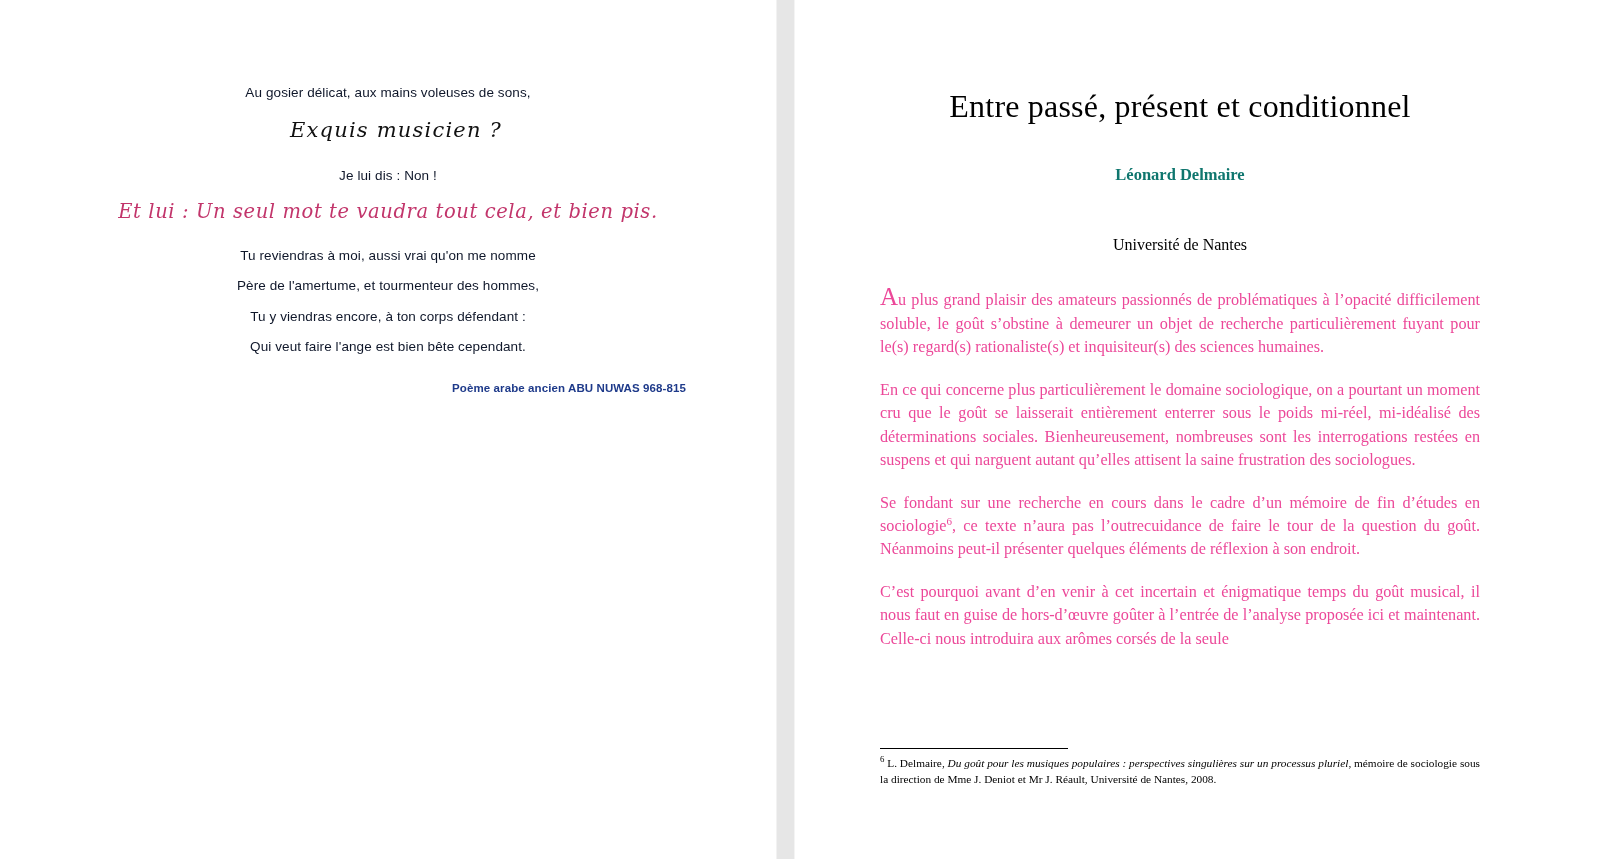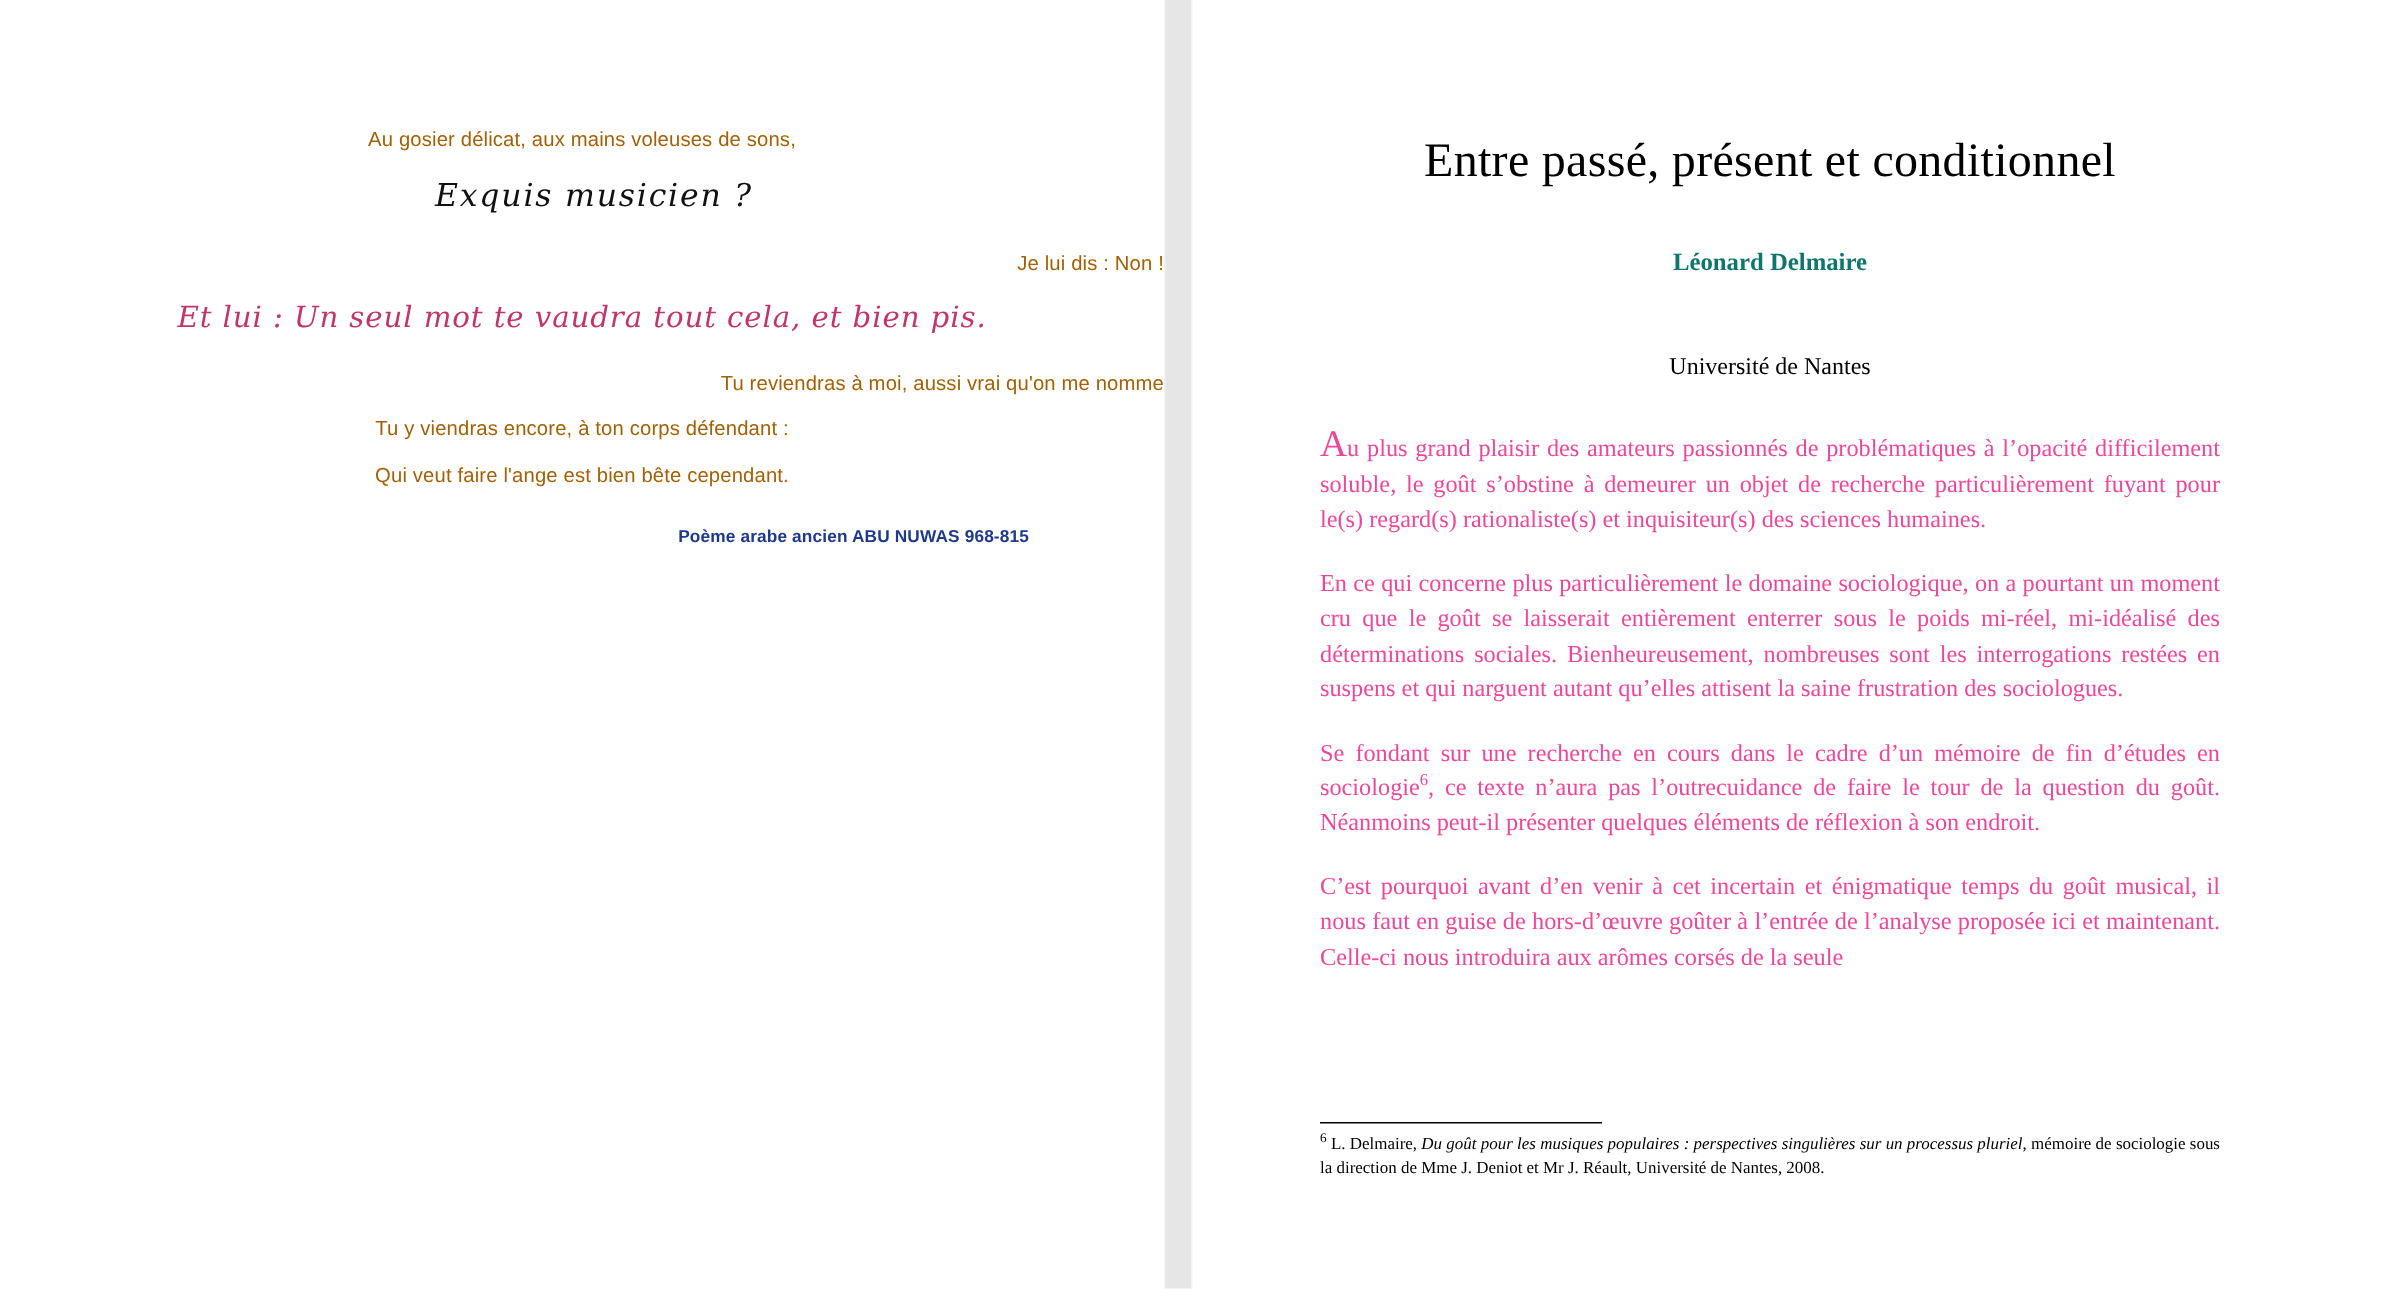--- a/index.html
+++ b/index.html
@@ -35,21 +35,21 @@
     position: absolute;
     left: 0;
     right: 0;
     top: 84px;
     text-align: center;
   }
 
   .poem-line {
     font-family: "Liberation Sans", sans-serif;
     font-size: 13.5px;
-    color: #a16207;
+    color: #0f172a;
     line-height: 1.35;
     margin: 0 0 14px 0;
     letter-spacing: 0.1px;
   }
 
   .poem-line.script-black {
     font-family: "DejaVu Serif", serif;
     font-style: italic;
     font-size: 21px;
     color: #111111;
@@ -59,21 +59,21 @@
 
   .poem-line.script-pink {
     font-family: "DejaVu Serif", serif;
     font-style: italic;
     font-size: 19.5px;
     color: #c2356b;
     margin: 14px 0 22px 0;
     letter-spacing: 0.6px;
   }
 
-  .poem-line.gap-before { margin-top: 22px; text-align: right; }
+  .poem-line.gap-before { margin-top: 22px; }
 
   .poem-stanza2 .poem-line { margin-bottom: 12px; }
 
   .poem-source {
     font-family: "Liberation Sans", sans-serif;
     font-size: 11.5px;
     font-weight: bold;
     color: #1e3a8a;
     text-align: right;
     margin: 26px 90px 0 0;
@@ -202,20 +202,21 @@
       <p class="poem-line">Au gosier délicat, aux mains voleuses de sons,</p>
 
       <p class="poem-line script-black">Exquis musicien ?</p>
 
       <p class="poem-line gap-before">Je lui dis : Non !</p>
 
       <p class="poem-line script-pink">Et lui : Un seul mot te vaudra tout cela, et bien pis.</p>
 
       <div class="poem-stanza2">
         <p class="poem-line gap-before">Tu reviendras à moi, aussi vrai qu'on me nomme</p>
+        <p class="poem-line">Père de l'amertume, et tourmenteur des hommes,</p>
         <p class="poem-line">Tu y viendras encore, à ton corps défendant :</p>
         <p class="poem-line">Qui veut faire l'ange est bien bête cependant.</p>
       </div>
 
       <p class="poem-source">Poème arabe ancien ABU NUWAS 968-815</p>
     </div>
   </div>
 
   <div class="gutter"></div>
 

